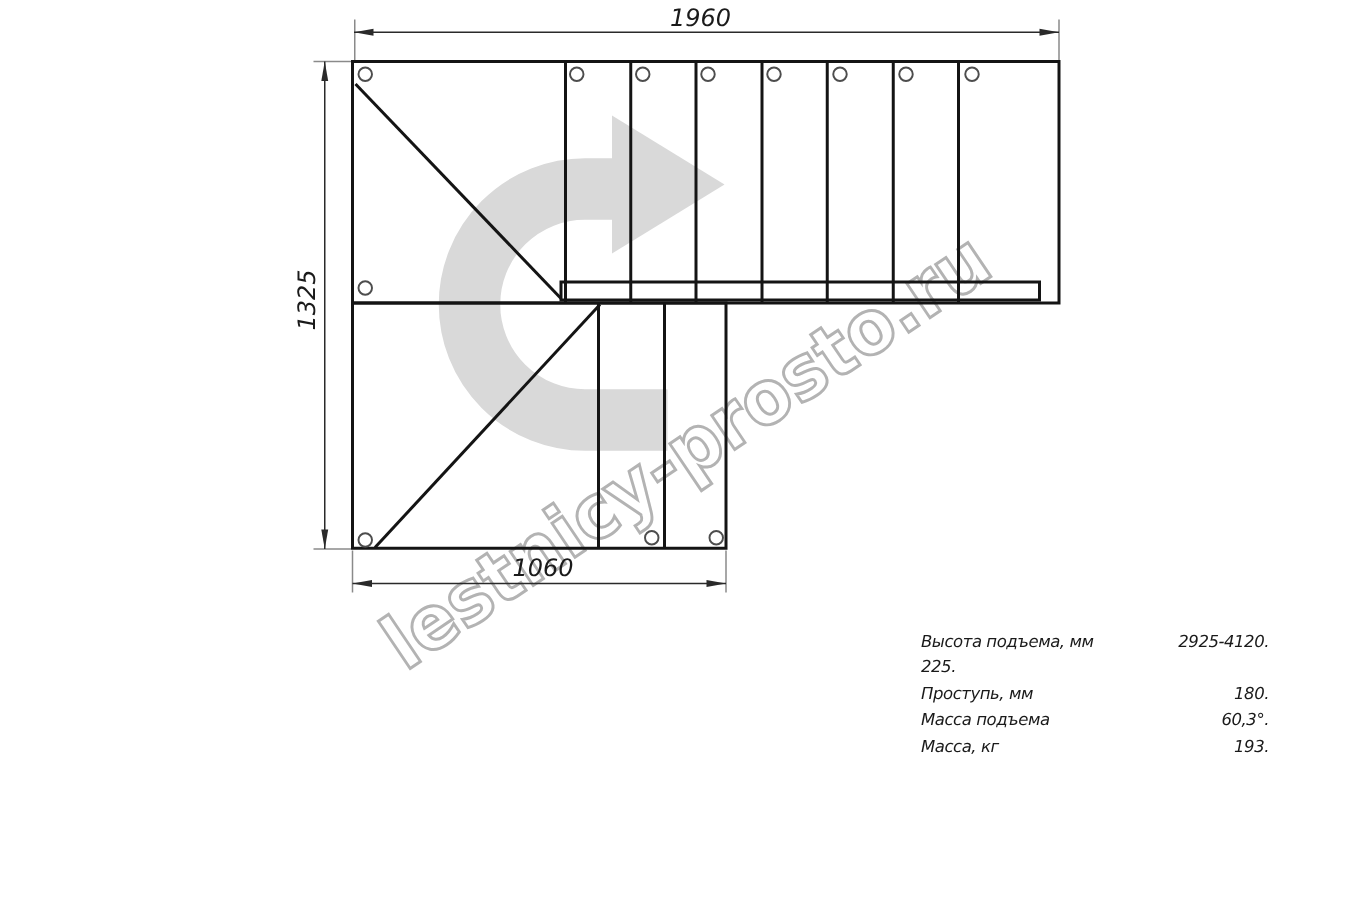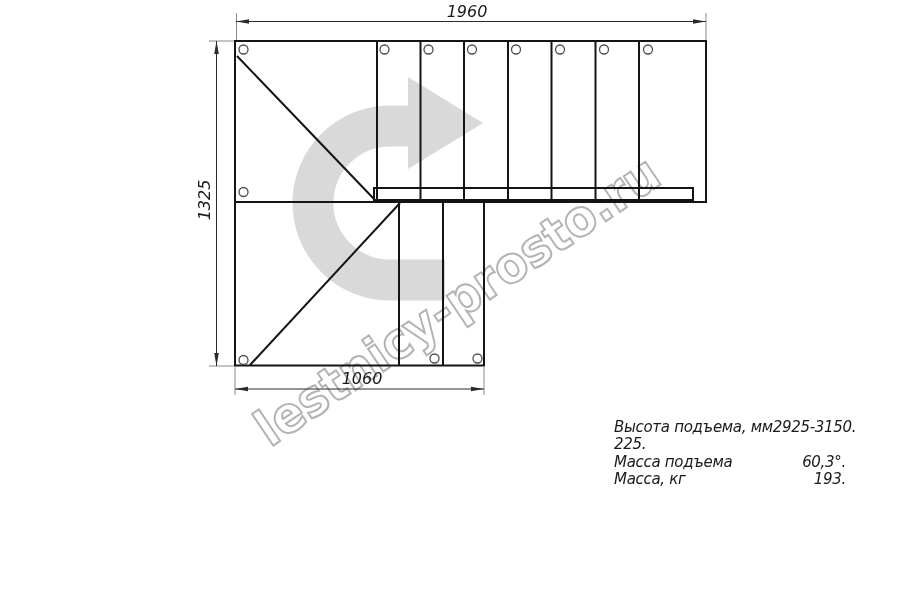--- a/index.html
+++ b/index.html
@@ -1,21 +1,21 @@
 <!DOCTYPE html>
 <html><head>
 <meta charset="utf-8">
 <style>
   html,body{margin:0;padding:0;background:#ffffff;}
   body{font-family:"DejaVu Sans", sans-serif;}
   .canvas{position:relative;width:900px;height:600px;background:#ffffff;overflow:hidden;}
   .plan-svg{position:absolute;left:0;top:0;}
   .spec-table{
     position:absolute;left:614px;top:419px;width:232px;
-    font-style:italic;font-size:15px;line-height:17.4px;
+    font-style:italic;font-size:11px;line-height:17.4px;
     color:#1a1a1a;letter-spacing:-0.3px;
   }
   .spec-row{display:flex;justify-content:space-between;white-space:nowrap;}
   .spec-row .lbl{text-align:left;}
   .spec-row .val{text-align:right;}
   svg text{font-family:"DejaVu Sans", sans-serif;}
   .dim-text{font-style:italic;font-size:16px;fill:#1a1a1a;}
 </style>
 </head>
 <body>
@@ -101,24 +101,28 @@
       <line x1="235" y1="389" x2="484" y2="389" stroke="#2a2a2a" stroke-width="1"></line>
       <polygon points="235,389 248,386.7 248,391.3" fill="#2a2a2a"></polygon>
       <polygon points="484,389 471,386.7 471,391.3" fill="#2a2a2a"></polygon>
       <text x="362" y="384" text-anchor="middle" class="dim-text">1060</text>
     </g>
   </svg>
 
   <div class="spec-table">
     <div class="spec-row">
       <span class="lbl">Высота подъема, мм</span>
-      <span class="val">2925-3150.</span>
+      <span class="val">2925-4120.</span>
     </div>
     <div class="spec-row">
       <span class="val">225.</span>
+    </div>
+    <div class="spec-row">
+      <span class="lbl">Проступь, мм</span>
+      <span class="val">180.</span>
     </div>
     <div class="spec-row">
       <span class="lbl">Масса подъема</span>
       <span class="val">60,3°.</span>
     </div>
     <div class="spec-row">
       <span class="lbl">Масса, кг</span>
       <span class="val">193.</span>
     </div>
   </div>

